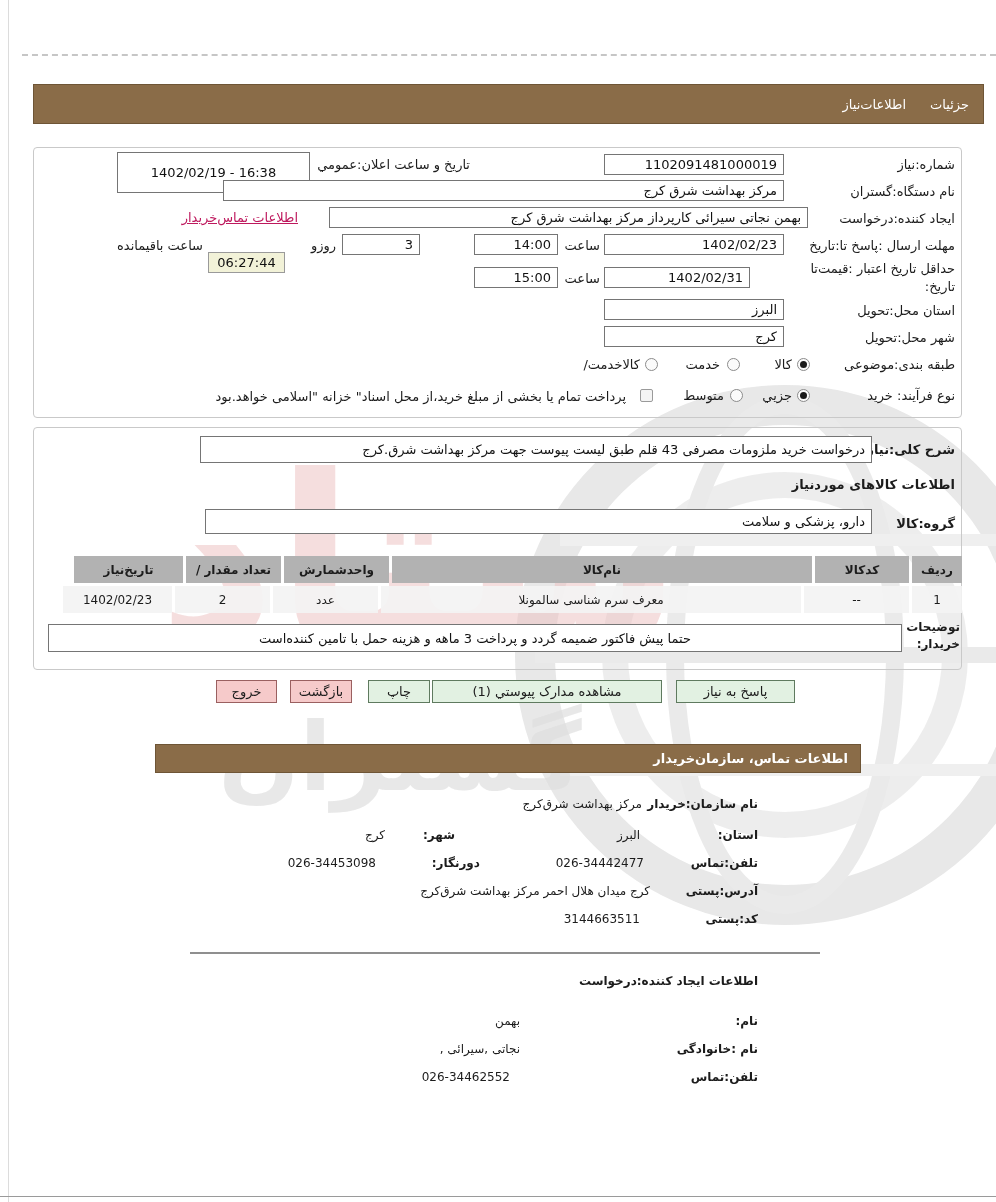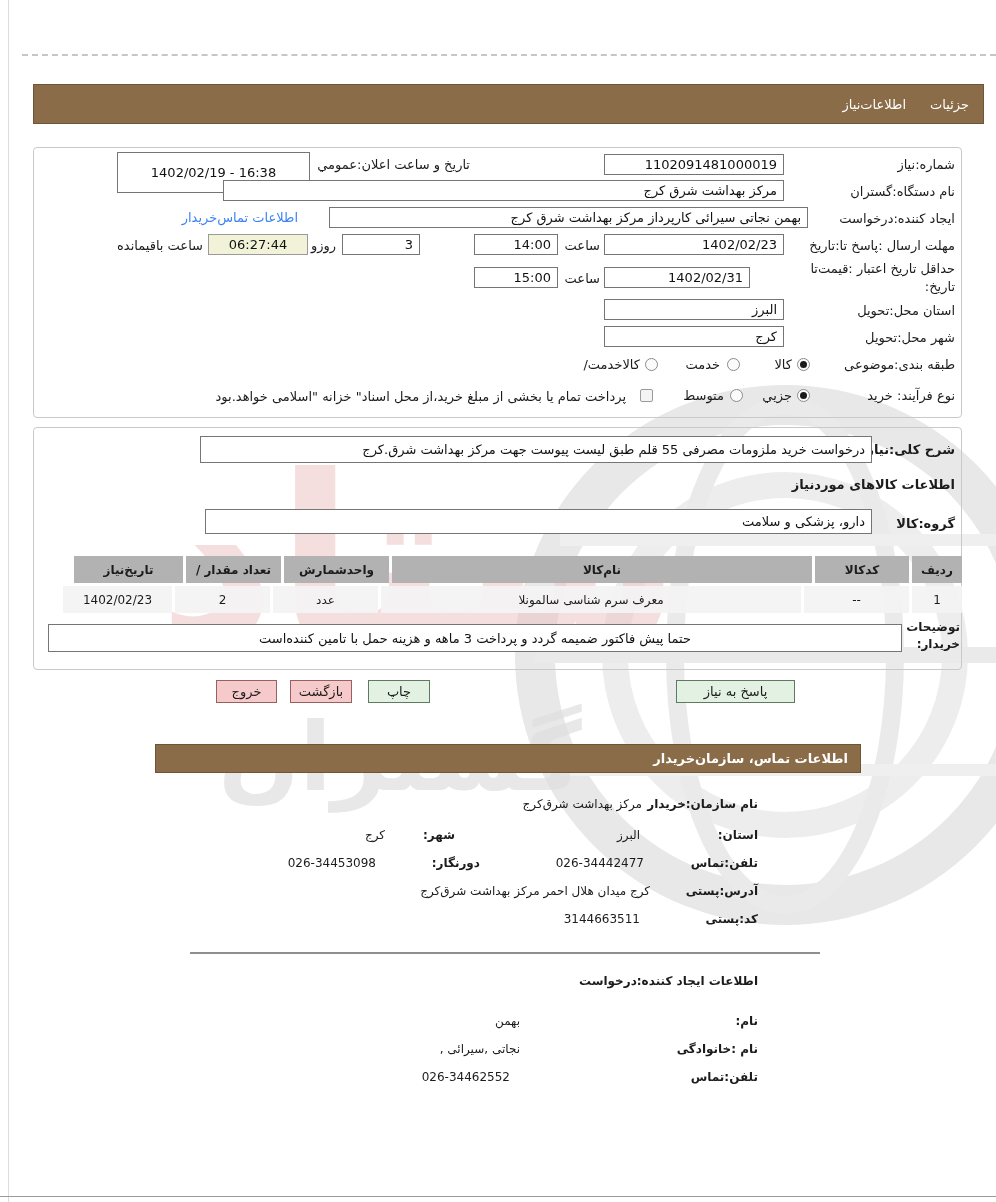--- a/index.html
+++ b/index.html
@@ -5,21 +5,21 @@
   html,body{margin:0;padding:0;background:#fff;}
   .page{position:relative;width:996px;height:1202px;background:#fff;overflow:hidden;
         direction:rtl;font-family:"DejaVu Sans",sans-serif;color:#1c1c1c;}
   .lbl{position:absolute;font-size:13px;white-space:nowrap;color:#1c1c1c;}
   .lbl.b{font-weight:bold;}
   .sm{font-size:12px;}
   .box{position:absolute;background:#fff;border:1px solid #757575;font-size:13px;color:#111;
        display:flex;align-items:center;padding:0 6px;white-space:nowrap;box-sizing:border-box;}
   .box.center{justify-content:center;}
   .ltr{direction:ltr;unicode-bidi:embed;}
-  .link{position:absolute;font-size:13px;color:#3b82f6;white-space:nowrap;cursor:pointer;}
+  .link{position:absolute;font-size:13px;color:#be185d;text-decoration:underline;white-space:nowrap;cursor:pointer;}
   .radio{position:absolute;width:13px;height:13px;border:1px solid #8b8b8b;border-radius:50%;background:#fbfbfb;box-sizing:border-box;}
   .radio.sel::after{content:"";position:absolute;left:2px;top:2px;width:7px;height:7px;border-radius:50%;background:#1a1a1a;}
   .chk{position:absolute;width:13px;height:13px;border:1px solid #9a9a9a;border-radius:2px;background:#f4f4f4;box-sizing:border-box;}
   .bar{position:absolute;background:#8a6c48;border:1px solid #6e5536;box-sizing:border-box;
        color:#fff;display:flex;align-items:center;}
   .panel{position:absolute;border:1px solid #c9c9c9;border-radius:4px;background:transparent;box-sizing:border-box;}
   .btn{position:absolute;height:23px;display:flex;align-items:center;justify-content:center;
        font-size:13px;box-sizing:border-box;cursor:pointer;white-space:nowrap;}
   .btn.green{background:#e2f1e2;border:1px solid #5f7a5f;}
   .btn.pink{background:#f6caca;border:1px solid #9a6060;}
@@ -73,21 +73,21 @@
   <span class="lbl z" style="right:41px;top:211px;">ایجاد کننده:درخواست</span>
   <div class="box z" style="left:305px;top:207px;width:479px;height:21px;margin-left:24px;">بهمن  نجاتی سیرائی کارپرداز مرکز بهداشت شرق کرج</div>
   <span class="link z" style="right:698px;top:210px;">اطلاعات تماس‌خریدار</span>
 
   <span class="lbl z" style="right:41px;top:238px;">مهلت ارسال :پاسخ تا:تاریخ</span>
   <div class="box z ltr" style="left:604px;top:234px;width:180px;height:21px;justify-content:flex-end;">1402/02/23</div>
   <span class="lbl z" style="right:396px;top:238px;">ساعت</span>
   <div class="box z ltr" style="left:474px;top:234px;width:84px;height:21px;justify-content:flex-end;">14:00</div>
   <div class="box z ltr" style="left:342px;top:234px;width:78px;height:21px;justify-content:flex-end;">3</div>
   <span class="lbl z" style="right:660px;top:238px;">روزو</span>
-  <div class="box z center ltr" style="left:208px;top:234px;width:100px;height:21px;background:#f2f2d8;border-color:#9a9a9a;">06:27:44</div>
+  <div class="box z center ltr" style="left:208px;top:252px;width:77px;height:21px;background:#f2f2d8;border-color:#9a9a9a;">06:27:44</div>
   <span class="lbl z" style="right:793px;top:238px;">ساعت باقیمانده</span>
 
   <span class="lbl z" style="right:41px;top:261px;">حداقل تاریخ اعتبار :قیمت‌تا</span>
   <span class="lbl z" style="right:41px;top:279px;">تاریخ:</span>
   <div class="box z ltr" style="left:604px;top:267px;width:146px;height:21px;justify-content:flex-end;">1402/02/31</div>
   <span class="lbl z" style="right:396px;top:271px;">ساعت</span>
   <div class="box z ltr" style="left:474px;top:267px;width:84px;height:21px;justify-content:flex-end;">15:00</div>
 
   <span class="lbl z" style="right:41px;top:303px;">استان محل:تحویل</span>
   <div class="box z" style="left:604px;top:299px;width:180px;height:21px;">البرز</div>
@@ -107,21 +107,21 @@
   <span class="radio sel z" style="left:797px;top:389px;"></span>
   <span class="lbl z" style="right:204px;top:388px;">جزیي</span>
   <span class="radio z" style="left:730px;top:389px;"></span>
   <span class="lbl z" style="right:272px;top:388px;">متوسط</span>
   <span class="chk z" style="left:640px;top:389px;"></span>
   <span class="lbl z" style="right:370px;top:389px;">پرداخت تمام یا بخشی از مبلغ خرید،از محل اسناد" خزانه "اسلامی خواهد.بود</span>
 
   <div class="panel z" style="left:33px;top:427px;width:929px;height:243px;"></div>
 
   <span class="lbl b z" style="right:41px;top:442px;">شرح کلی:نیاز</span>
-  <div class="box z" style="left:200px;top:436px;width:672px;height:27px;">درخواست خرید ملزومات مصرفی 55 قلم طبق لیست پیوست جهت مرکز بهداشت شرق.کرج</div>
+  <div class="box z" style="left:200px;top:436px;width:672px;height:27px;">درخواست خرید ملزومات مصرفی 43 قلم طبق لیست پیوست جهت مرکز بهداشت شرق.کرج</div>
 
   <span class="lbl b z" style="right:41px;top:477px;">اطلاعات کالاهای موردنیاز</span>
 
   <span class="lbl b z" style="right:41px;top:516px;">گروه:کالا</span>
   <div class="box z" style="left:205px;top:509px;width:667px;height:25px;">دارو، پزشکی و سلامت</div>
 
   <div class="flexrow z" style="left:63px;top:556px;width:899px;">
     <div class="thead-cell" style="width:50px;">ردیف</div>
     <div class="thead-cell" style="width:94px;">کدکالا</div>
     <div class="thead-cell" style="width:420px;">نام‌کالا</div>
@@ -136,20 +136,21 @@
     <div class="trow-cell" style="width:105px;">عدد</div>
     <div class="trow-cell" style="width:95px;">2</div>
     <div class="trow-cell ltr" style="width:109px;">1402/02/23</div>
   </div>
 
   <span class="lbl b sm z" style="right:36px;top:620px;">توضیحات</span>
   <span class="lbl b sm z" style="right:36px;top:637px;">خریدار:</span>
   <div class="box z center" style="left:48px;top:624px;width:854px;height:28px;">حتما پیش فاکتور ضمیمه گردد و پرداخت 3 ماهه و هزینه حمل با تامین کننده‌است</div>
 
   <div class="btn green z" style="left:676px;top:680px;width:119px;">پاسخ به نیاز</div>
+  <div class="btn green z" style="left:432px;top:680px;width:230px;">مشاهده مدارک پیوستي (1)</div>
   <div class="btn green z" style="left:368px;top:680px;width:62px;">چاپ</div>
   <div class="btn pink z" style="left:290px;top:680px;width:62px;">بازگشت</div>
   <div class="btn pink z" style="left:216px;top:680px;width:61px;">خروج</div>
 
   <div class="bar z" style="left:155px;top:744px;width:706px;height:29px;padding:0 12px;font-weight:bold;font-size:13px;">
     <span>اطلاعات  تماس، سازمان‌خریدار</span>
   </div>
 
   <span class="lbl b sm z" style="right:238px;top:797px;">نام سازمان:خریدار</span>
   <span class="lbl sm z" style="right:354px;top:797px;">مرکز  بهداشت شرق‌کرج</span>

